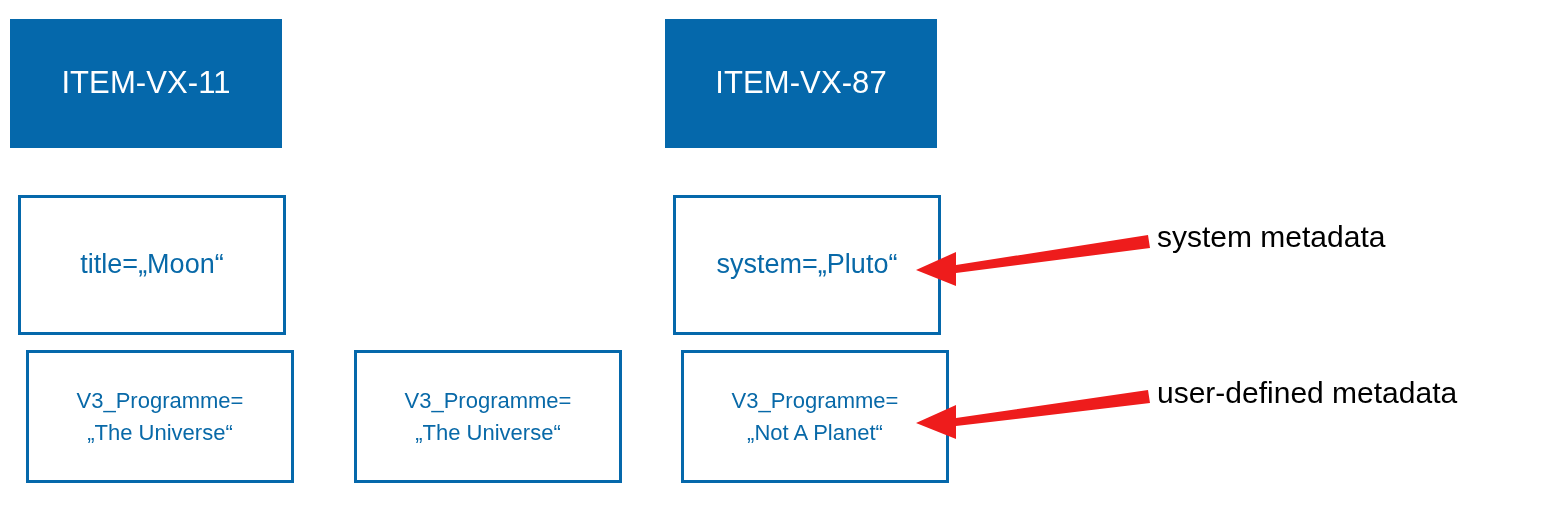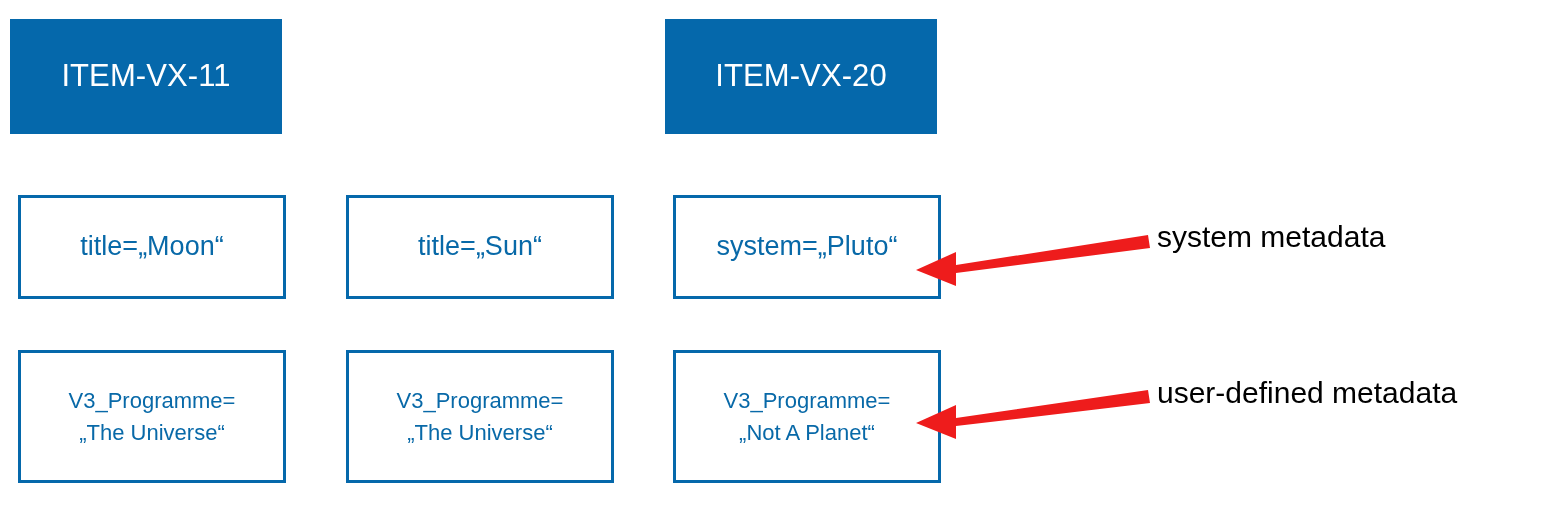--- a/index.html
+++ b/index.html
@@ -23,21 +23,21 @@
     width: 272px;
     height: 528px;
   }
 
   
   .header-box {
     position: absolute;
     left: 0;
     top: 19px;
     width: 272px;
-    height: 115px;
+    height: 129px;
     background: #0568AB;
     display: flex;
     align-items: center;
     justify-content: center;
     box-sizing: border-box;
   }
   .header-label {
     color: #ffffff;
     font-size: 31px;
     line-height: 1.1;
@@ -53,25 +53,26 @@
     background: #ffffff;
     border: 3px solid #0568AB;
     box-sizing: border-box;
     display: flex;
     align-items: center;
     justify-content: center;
     text-align: center;
   }
   .meta-box.system {
     top: 195px;
-    height: 104px;
+    height: 140px;
   }
   .meta-box.user {
     top: 350px;
     height: 133px;
+    margin-left: 8px;
   }
   .meta-text {
     color: #0869A8;
     white-space: pre-line;
   }
   .meta-box.system .meta-text {
     font-size: 27px;
     line-height: 1.15;
   }
   .meta-box.user .meta-text {
@@ -116,32 +117,29 @@
     <div class="meta-box system">
       <span class="meta-text">title=„Moon“</span>
     </div>
     <div class="meta-box user">
       <span class="meta-text">V3_Programme=
 „The Universe“</span>
     </div>
   </div>
 
   <div class="column" style="left:338px;">
-    <div class="meta-box system">
-      <span class="meta-text">title=„Sun“</span>
-    </div>
     <div class="meta-box user">
       <span class="meta-text">V3_Programme=
 „The Universe“</span>
     </div>
   </div>
 
   <div class="column" style="left:665px;">
     <div class="header-box">
-      <span class="header-label">ITEM-VX-20</span>
+      <span class="header-label">ITEM-VX-87</span>
     </div>
     <div class="meta-box system">
       <span class="meta-text">system=„Pluto“</span>
     </div>
     <div class="meta-box user">
       <span class="meta-text">V3_Programme=
 „Not A Planet“</span>
     </div>
   </div>
 

